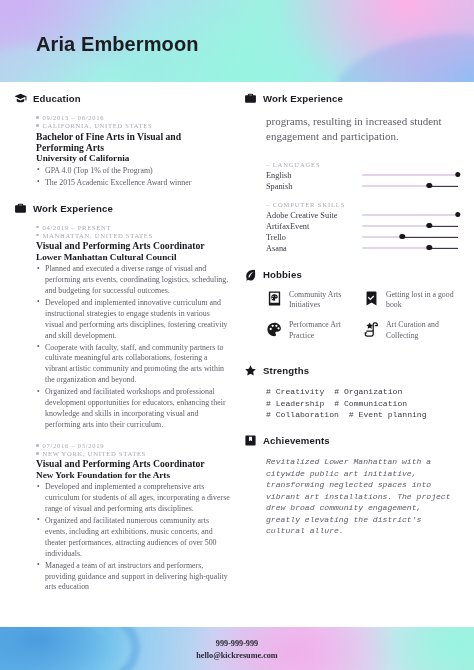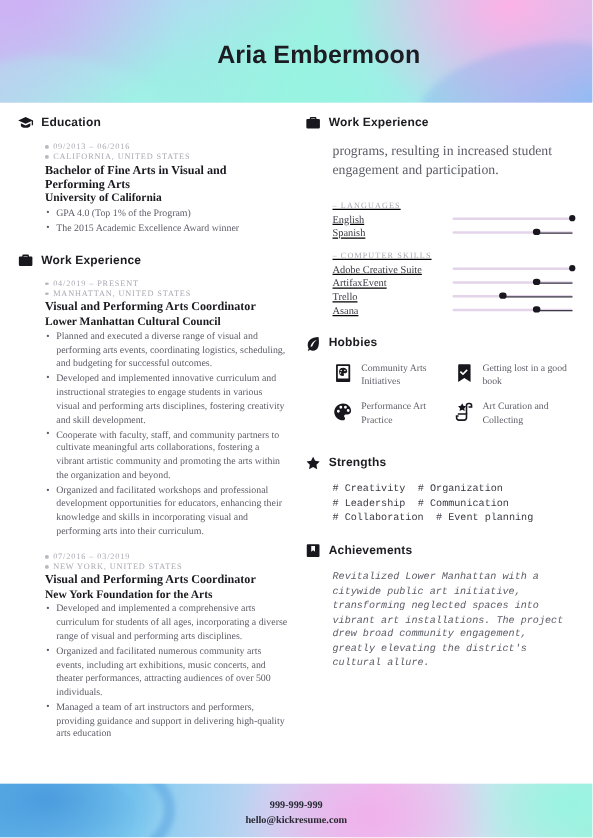--- a/index.html
+++ b/index.html
@@ -34,21 +34,20 @@
   }
   .header .swoosh2 {
     position:absolute; left:-20px; bottom:-30px;
     width:150px; height:66px; border-radius:50%;
     background:rgba(170,240,235,.35);
     transform:rotate(8deg);
     filter:blur(4px);
   }
   .name {
     position:absolute; left:0; right:0; top:33px;
-    text-align:center;
     font-size:20px; font-weight:bold; color:#1c1c22;
     letter-spacing:.1px;
     padding-left:36px;
   }
 
   
   .sheet { position:relative; height:545px; padding:10px 14px 0 14px; }
   .cols  { display:flex; gap:14px; }
   .col   { width:218px; }
 
@@ -91,21 +90,21 @@
   }
   ul.bul li:before {
     content:"•"; position:absolute; left:1px; top:-.5px; color:#5d5d68; font-size:7.5px;
   }
   .plain-para {
     font-family:"Liberation Serif", serif;
     font-size:11px; line-height:1.4; color:#5d5d68;
   }
 
   
-  .skgroup { margin-bottom:9px;text-decoration:underline; }
+  .skgroup { margin-bottom:9px; }
   .skgroup-label {
     font-family:"Liberation Serif", serif;
     font-size:6.5px; color:#a9a9b3; letter-spacing:.9px;
     text-transform:uppercase; margin-bottom:2px;
   }
   .skrow { display:flex; align-items:center; height:11px; }
   .skname {
     font-family:"Liberation Serif", serif;
     font-size:8.3px; color:#3a3a44; width:96px; flex:none; line-height:1.1;
   }

